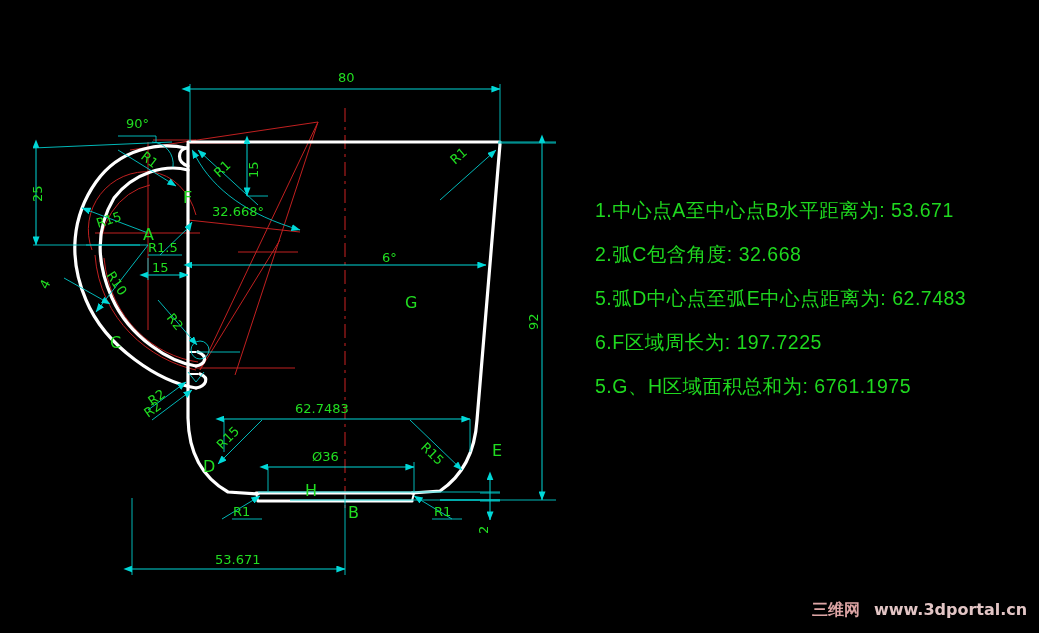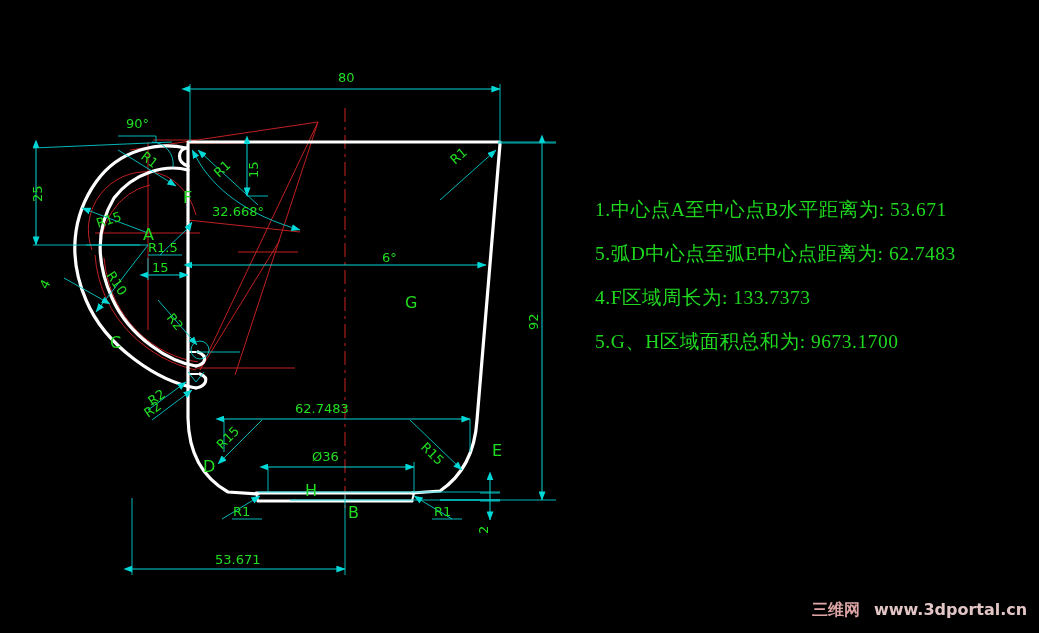--- a/index.html
+++ b/index.html
@@ -28,21 +28,21 @@
   }
   
   #notes {
     position: absolute;
     left: 595px;
     top: 200px;
     width: 430px;
     color: #19d819;
   }
   .note-line {
-    font-family: Liberation Serif, serif;
+    font-family: Liberation Sans, sans-serif;
     font-size: 19.5px;
     line-height: 20px;
     letter-spacing: 0.5px;
     color: #1fd81f;
     margin-bottom: 24px;
     white-space: nowrap;
   }
   
   #watermark {
     position: absolute;
@@ -322,20 +322,21 @@
       <text class="lbl" x="492" y="456">E</text>
       <text class="lbl" x="183" y="203">F</text>
       <text class="lbl" x="405" y="308">G</text>
       <text class="lbl" x="305" y="496">H</text>
     </g>
 
   </svg>
 
   <div id="notes">
     <div class="note-line">1.中心点A至中心点B水平距离为: 53.671</div>
+    <div class="note-line">2.弧C包含角度: 32.668</div>
     <div class="note-line">5.弧D中心点至弧E中心点距离为: 62.7483</div>
-    <div class="note-line">4.F区域周长为: 133.7373</div>
-    <div class="note-line">5.G、H区域面积总和为: 9673.1700</div>
+    <div class="note-line">6.F区域周长为: 197.7225</div>
+    <div class="note-line">5.G、H区域面积总和为: 6761.1975</div>
   </div>
 
   <div id="watermark"><span class="wm-cn">三维网</span><span class="wm-url">www.3dportal.cn</span></div>
 
 </div>
 
 </body></html>

